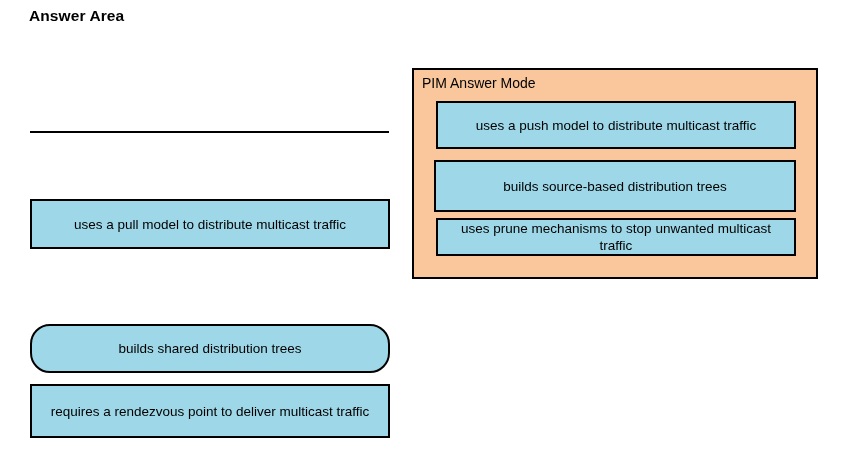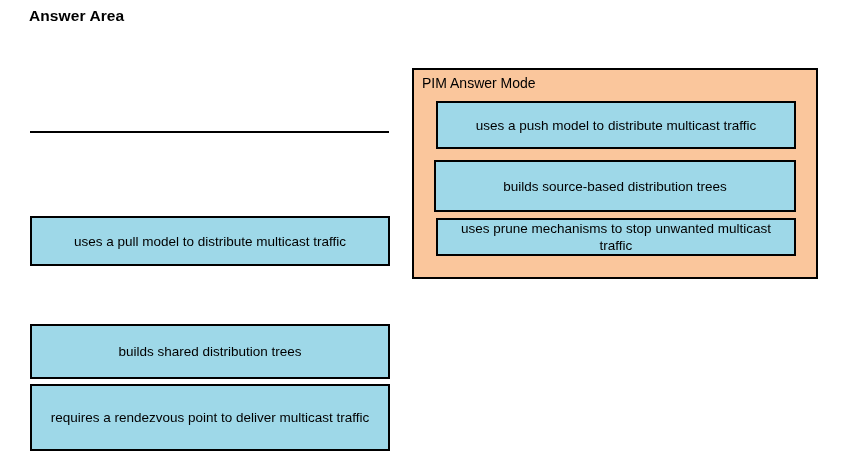--- a/index.html
+++ b/index.html
@@ -51,23 +51,23 @@
     font-size: 13.5px;
     line-height: 17px;
     padding: 0 6px;
   }
   .option-tile .tile-label {
     display: block;
     width: 100%;
   }
 
   
-  #tile-pull-model      { left: 30px;  top: 216px; width: 360px; height: 50px; }
-  #tile-shared-trees    { left: 30px;  top: 324px; width: 360px; height: 55px; }
-  #tile-rendezvous      { left: 30px;  top: 384px; width: 360px; height: 67px; }
+  #tile-pull-model      { left: 30px;  top: 199px; width: 360px; height: 50px; }
+  #tile-shared-trees    { left: 30px;  top: 324px; width: 360px; height: 49px; border-radius: 20px; }
+  #tile-rendezvous      { left: 30px;  top: 384px; width: 360px; height: 54px; }
 
   
   #pim-dense-mode-panel {
     position: absolute;
     left: 412px;
     top: 68px;
     width: 406px;
     height: 211px;
     box-sizing: border-box;
     background: #fac69c;

